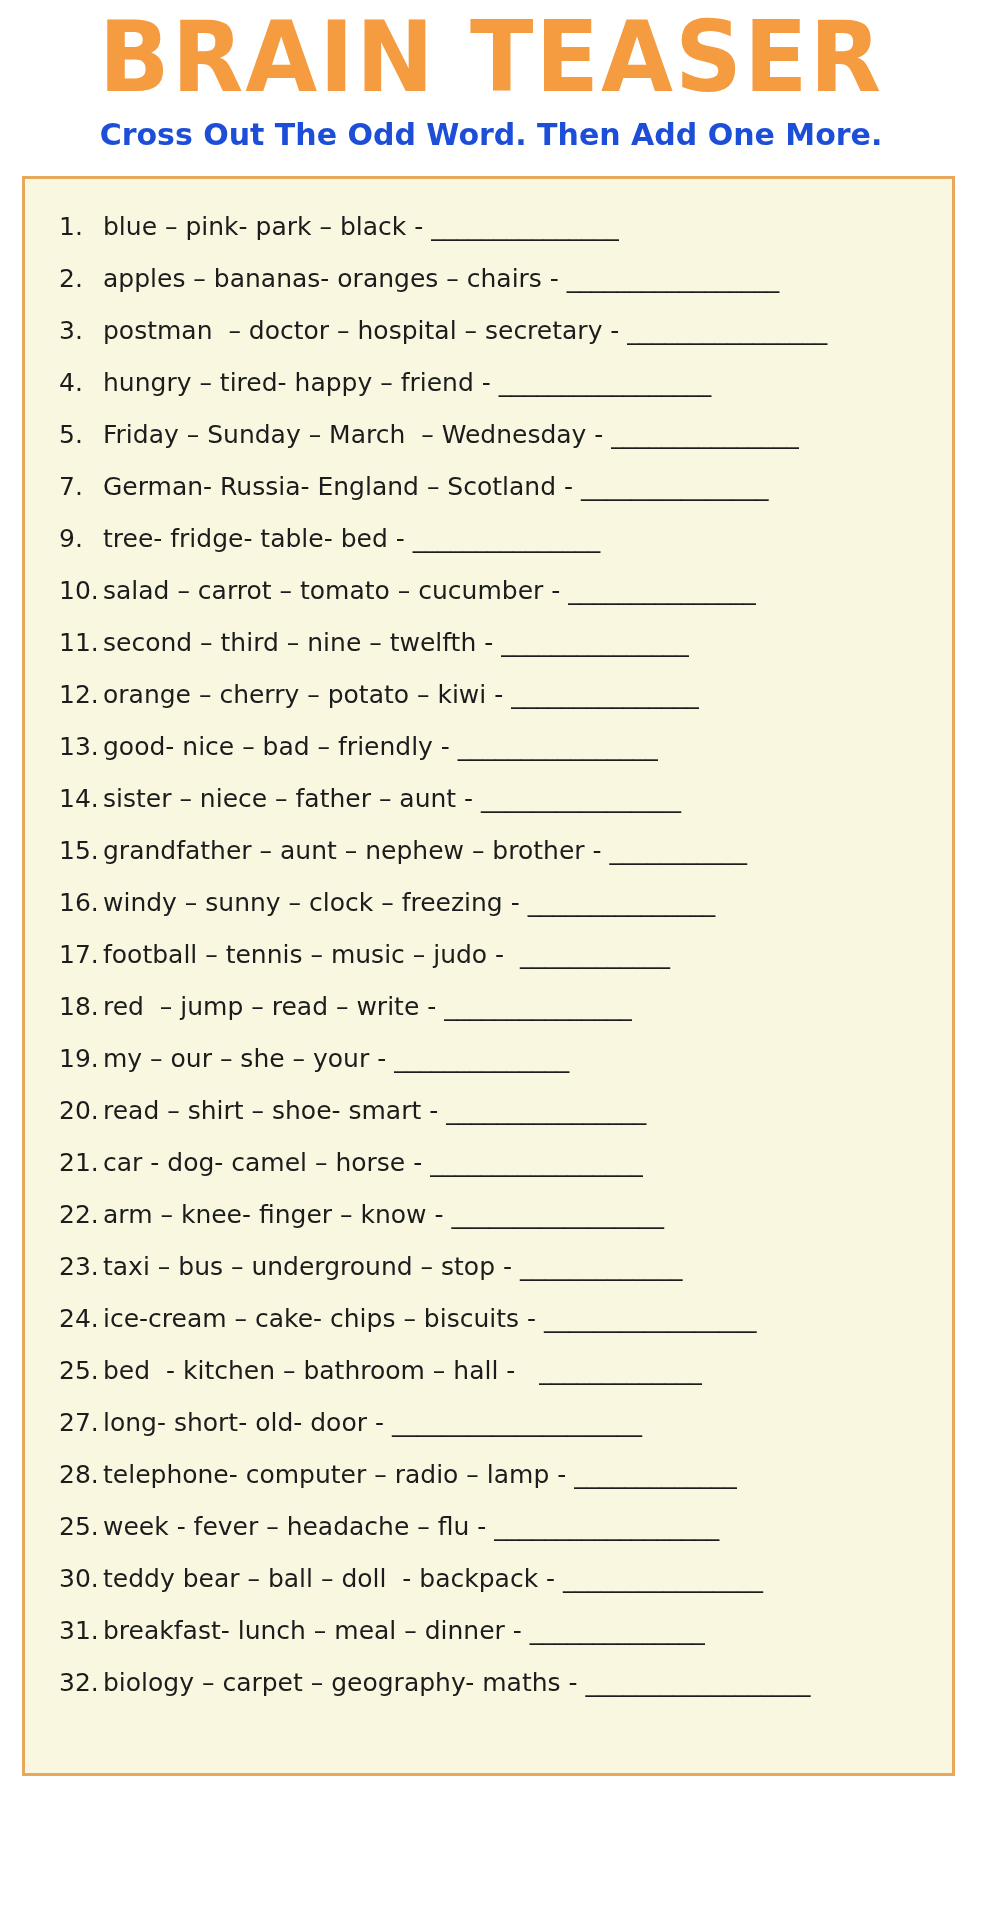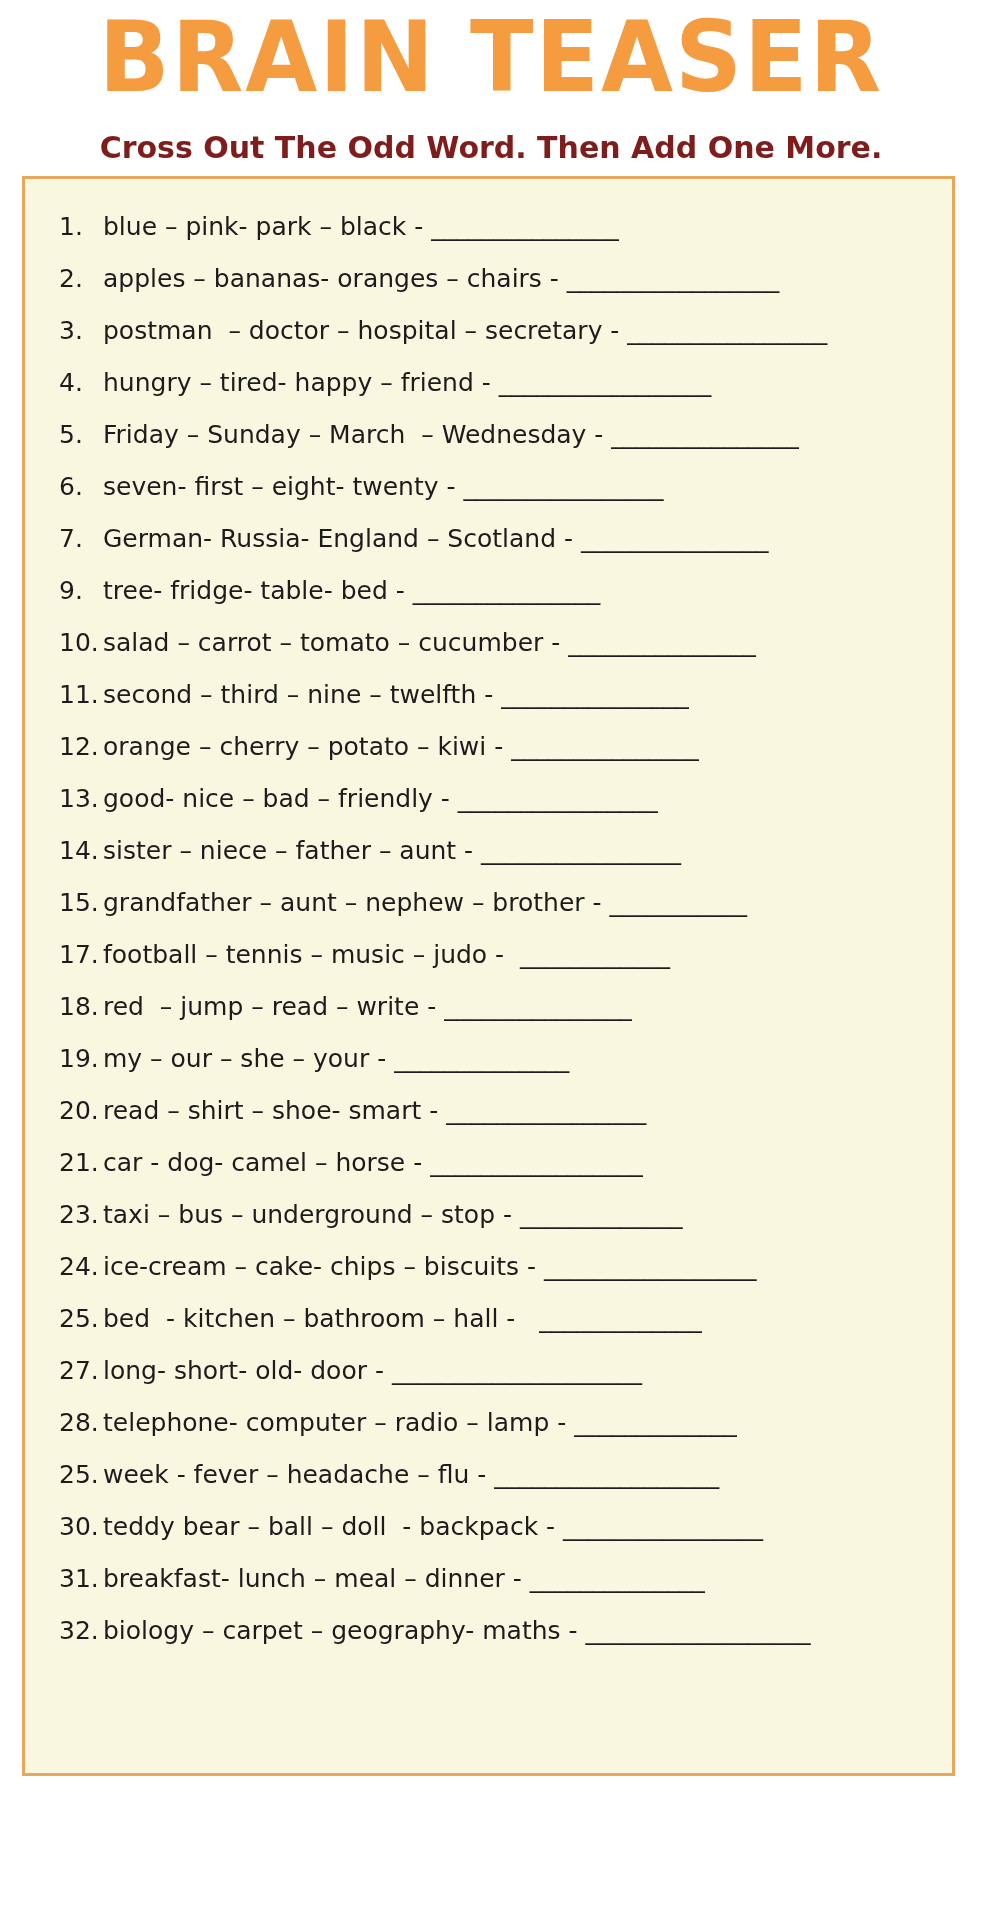--- a/index.html
+++ b/index.html
@@ -27,25 +27,25 @@
     font-size: 93px;
     line-height: 97px;
     font-weight: bold;
     letter-spacing: 2px;
     color: #F59B40;
     transform: scaleY(1.06);
     transform-origin: top center;
     white-space: nowrap;
   }
   .subtitle {
-    margin: 17px;
+    margin: 4px;
     padding-top: 10px;
     font-size: 30px;
     font-weight: bold;
-    color: #7f1d1d;
+    color: #1d4ed8;
     letter-spacing: 0px;
   }
   .box {
     position: absolute;
     left: 22px;
     top: 176px;
     width: 933px;
     height: 1600px;
     box-sizing: border-box;
     background: #FAF7E1;
@@ -82,34 +82,35 @@
   <div class="subtitle">Cross Out The Odd Word. Then Add One More.</div>
 </div>
 
 <div class="box">
   <div id="worksheet-list">
       <div class="row"><span class="num">1.</span><span class="words">blue – pink- park – black - </span><span class="blank">_______________</span></div>
       <div class="row"><span class="num">2.</span><span class="words">apples – bananas- oranges – chairs - </span><span class="blank">_________________</span></div>
       <div class="row"><span class="num">3.</span><span class="words">postman  – doctor – hospital – secretary - </span><span class="blank">________________</span></div>
       <div class="row"><span class="num">4.</span><span class="words">hungry – tired- happy – friend - </span><span class="blank">_________________</span></div>
       <div class="row"><span class="num">5.</span><span class="words">Friday – Sunday – March  – Wednesday - </span><span class="blank">_______________</span></div>
-      <div class="row"><span class="num">6.</span><span class="words">seven- first – eight- twenty - </span><span class="blank">________________</span></div>
       <div class="row"><span class="num">7.</span><span class="words">German- Russia- England – Scotland - </span><span class="blank">_______________</span></div>
       <div class="row"><span class="num">9.</span><span class="words">tree- fridge- table- bed - </span><span class="blank">_______________</span></div>
       <div class="row"><span class="num">10.</span><span class="words">salad – carrot – tomato – cucumber - </span><span class="blank">_______________</span></div>
       <div class="row"><span class="num">11.</span><span class="words">second – third – nine – twelfth - </span><span class="blank">_______________</span></div>
       <div class="row"><span class="num">12.</span><span class="words">orange – cherry – potato – kiwi - </span><span class="blank">_______________</span></div>
       <div class="row"><span class="num">13.</span><span class="words">good- nice – bad – friendly - </span><span class="blank">________________</span></div>
       <div class="row"><span class="num">14.</span><span class="words">sister – niece – father – aunt - </span><span class="blank">________________</span></div>
       <div class="row"><span class="num">15.</span><span class="words">grandfather – aunt – nephew – brother - </span><span class="blank">___________</span></div>
+      <div class="row"><span class="num">16.</span><span class="words">windy – sunny – clock – freezing - </span><span class="blank">_______________</span></div>
       <div class="row"><span class="num">17.</span><span class="words">football – tennis – music – judo -  </span><span class="blank">____________</span></div>
       <div class="row"><span class="num">18.</span><span class="words">red  – jump – read – write - </span><span class="blank">_______________</span></div>
       <div class="row"><span class="num">19.</span><span class="words">my – our – she – your - </span><span class="blank">______________</span></div>
       <div class="row"><span class="num">20.</span><span class="words">read – shirt – shoe- smart - </span><span class="blank">________________</span></div>
       <div class="row"><span class="num">21.</span><span class="words">car - dog- camel – horse - </span><span class="blank">_________________</span></div>
+      <div class="row"><span class="num">22.</span><span class="words">arm – knee- finger – know - </span><span class="blank">_________________</span></div>
       <div class="row"><span class="num">23.</span><span class="words">taxi – bus – underground – stop - </span><span class="blank">_____________</span></div>
       <div class="row"><span class="num">24.</span><span class="words">ice-cream – cake- chips – biscuits - </span><span class="blank">_________________</span></div>
       <div class="row"><span class="num">25.</span><span class="words">bed  - kitchen – bathroom – hall -   </span><span class="blank">_____________</span></div>
       <div class="row"><span class="num">27.</span><span class="words">long- short- old- door - </span><span class="blank">____________________</span></div>
       <div class="row"><span class="num">28.</span><span class="words">telephone- computer – radio – lamp - </span><span class="blank">_____________</span></div>
       <div class="row"><span class="num">25.</span><span class="words">week - fever – headache – flu - </span><span class="blank">__________________</span></div>
       <div class="row"><span class="num">30.</span><span class="words">teddy bear – ball – doll  - backpack - </span><span class="blank">________________</span></div>
       <div class="row"><span class="num">31.</span><span class="words">breakfast- lunch – meal – dinner - </span><span class="blank">______________</span></div>
       <div class="row"><span class="num">32.</span><span class="words">biology – carpet – geography- maths - </span><span class="blank">__________________</span></div>
     </div>

